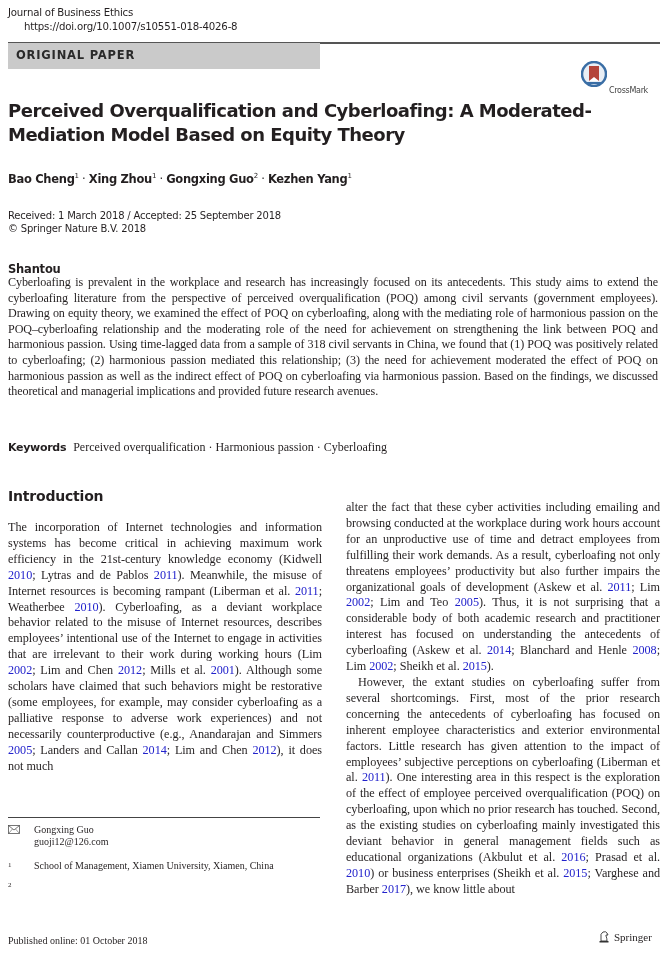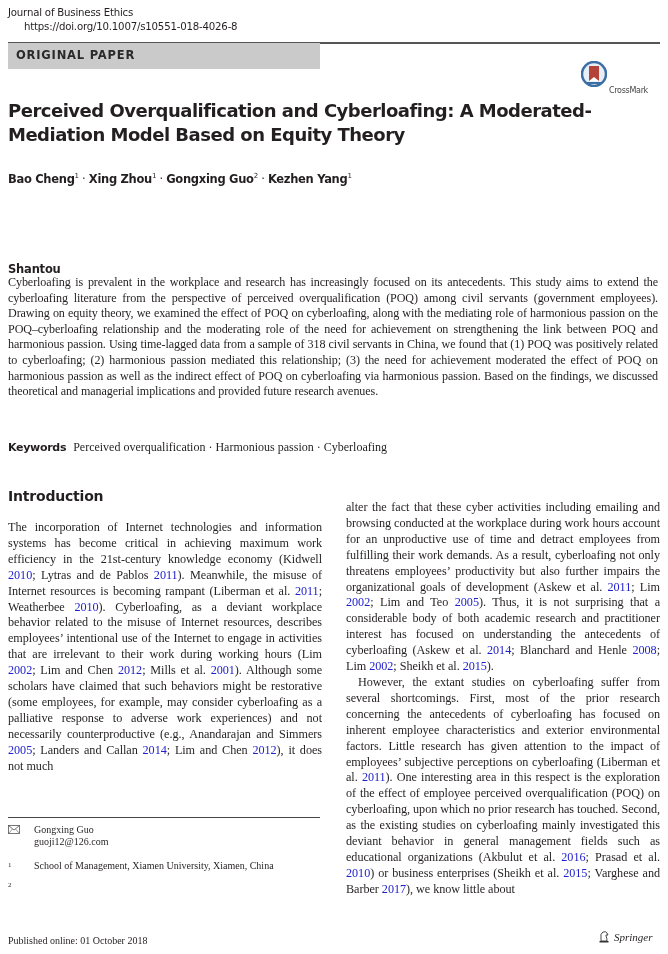--- a/index.html
+++ b/index.html
@@ -52,21 +52,21 @@
   .foot-rule { left: 8px; top: 817px; width: 312px; height: 1px; background: #444; }
   .mail-line { left: 8px; top: 823px; font-size: 10px; line-height: 13px; display: flex; }
   .mail-icon { width: 12px; height: 9px; margin-top: 2px; margin-right: 14px; }
   .email { left: 34px; top: 836px; font-size: 10px; }
   .aff { font-size: 10px; line-height: 13px; display: flex; }
   .aff .num { width: 26px; font-size: 7px; vertical-align: top; }
   .aff1 { left: 8px; top: 859px; }
   .aff2 { left: 8px; top: 879px; width: 320px; }
   .published { left: 8px; top: 935px; font-size: 10px; }
 
-  .springer { left: 598px; top: 930px; display: flex; align-items: center; font-size: 11px; font-style: italic; }
+  .springer { left: 598px; top: 930px; display: flex; align-items: center; font-size: 11px; }
   .springer-icon { width: 12px; height: 13px; margin-right: 4px; }
 </style>
 </head>
 <body>
 
 <div class="abs sans journal">Journal of Business Ethics</div>
 <div class="abs sans doi">https://doi.org/10.1007/s10551-018-4026-8</div>
 <div class="abs topline"></div>
 <div class="abs paper-type-bar"></div>
 <div class="abs sans paper-type">ORIGINAL PAPER</div>
@@ -78,20 +78,22 @@
     <path d="M8 20 L13 16 L18 20 Z" fill="#ffffff"></path>
     <rect x="6" y="21" width="14" height="2" fill="#3a6ea5"></rect>
   </svg>
   <span class="crossmark-text sans">CrossMark</span>
 </div>
 
 <div class="abs sans title">Perceived Overqualification and Cyberloafing: A Moderated-Mediation Model Based on Equity Theory</div>
 <div class="abs sans authors" id="authors"><span>Bao Cheng</span><sup>1</sup><span style="font-weight: normal;"> · </span><span>Xing Zhou</span><sup>1</sup><span style="font-weight: normal;"> · </span><span>Gongxing Guo</span><sup>2</sup><span style="font-weight: normal;"> · </span><span>Kezhen Yang</span><sup>1</sup></div>
 
 <div class="abs sans dates">
+  <div>Received: 1 March 2018 / Accepted: 25 September 2018</div>
+  <div>© Springer Nature B.V. 2018</div>
 </div>
 
 <div class="abs sans abstract-heading">Shantou</div>
 <div class="abs abstract-body">Cyberloafing is prevalent in the workplace and research has increasingly focused on its antecedents. This study aims to extend the cyberloafing literature from the perspective of perceived overqualification (POQ) among civil servants (government employees). Drawing on equity theory, we examined the effect of POQ on cyberloafing, along with the mediating role of harmonious passion on the POQ–cyberloafing relationship and the moderating role of the need for achievement on strengthening the link between POQ and harmonious passion. Using time-lagged data from a sample of 318 civil servants in China, we found that (1) POQ was positively related to cyberloafing; (2) harmonious passion mediated this relationship; (3) the need for achievement moderated the effect of POQ on harmonious passion as well as the indirect effect of POQ on cyberloafing via harmonious passion. Based on the findings, we discussed theoretical and managerial implications and provided future research avenues.</div>
 
 <div class="abs keywords">
   <span class="kw-label">Keywords</span>
   <span>Perceived overqualification · Harmonious passion · Cyberloafing</span>
 </div>
 

